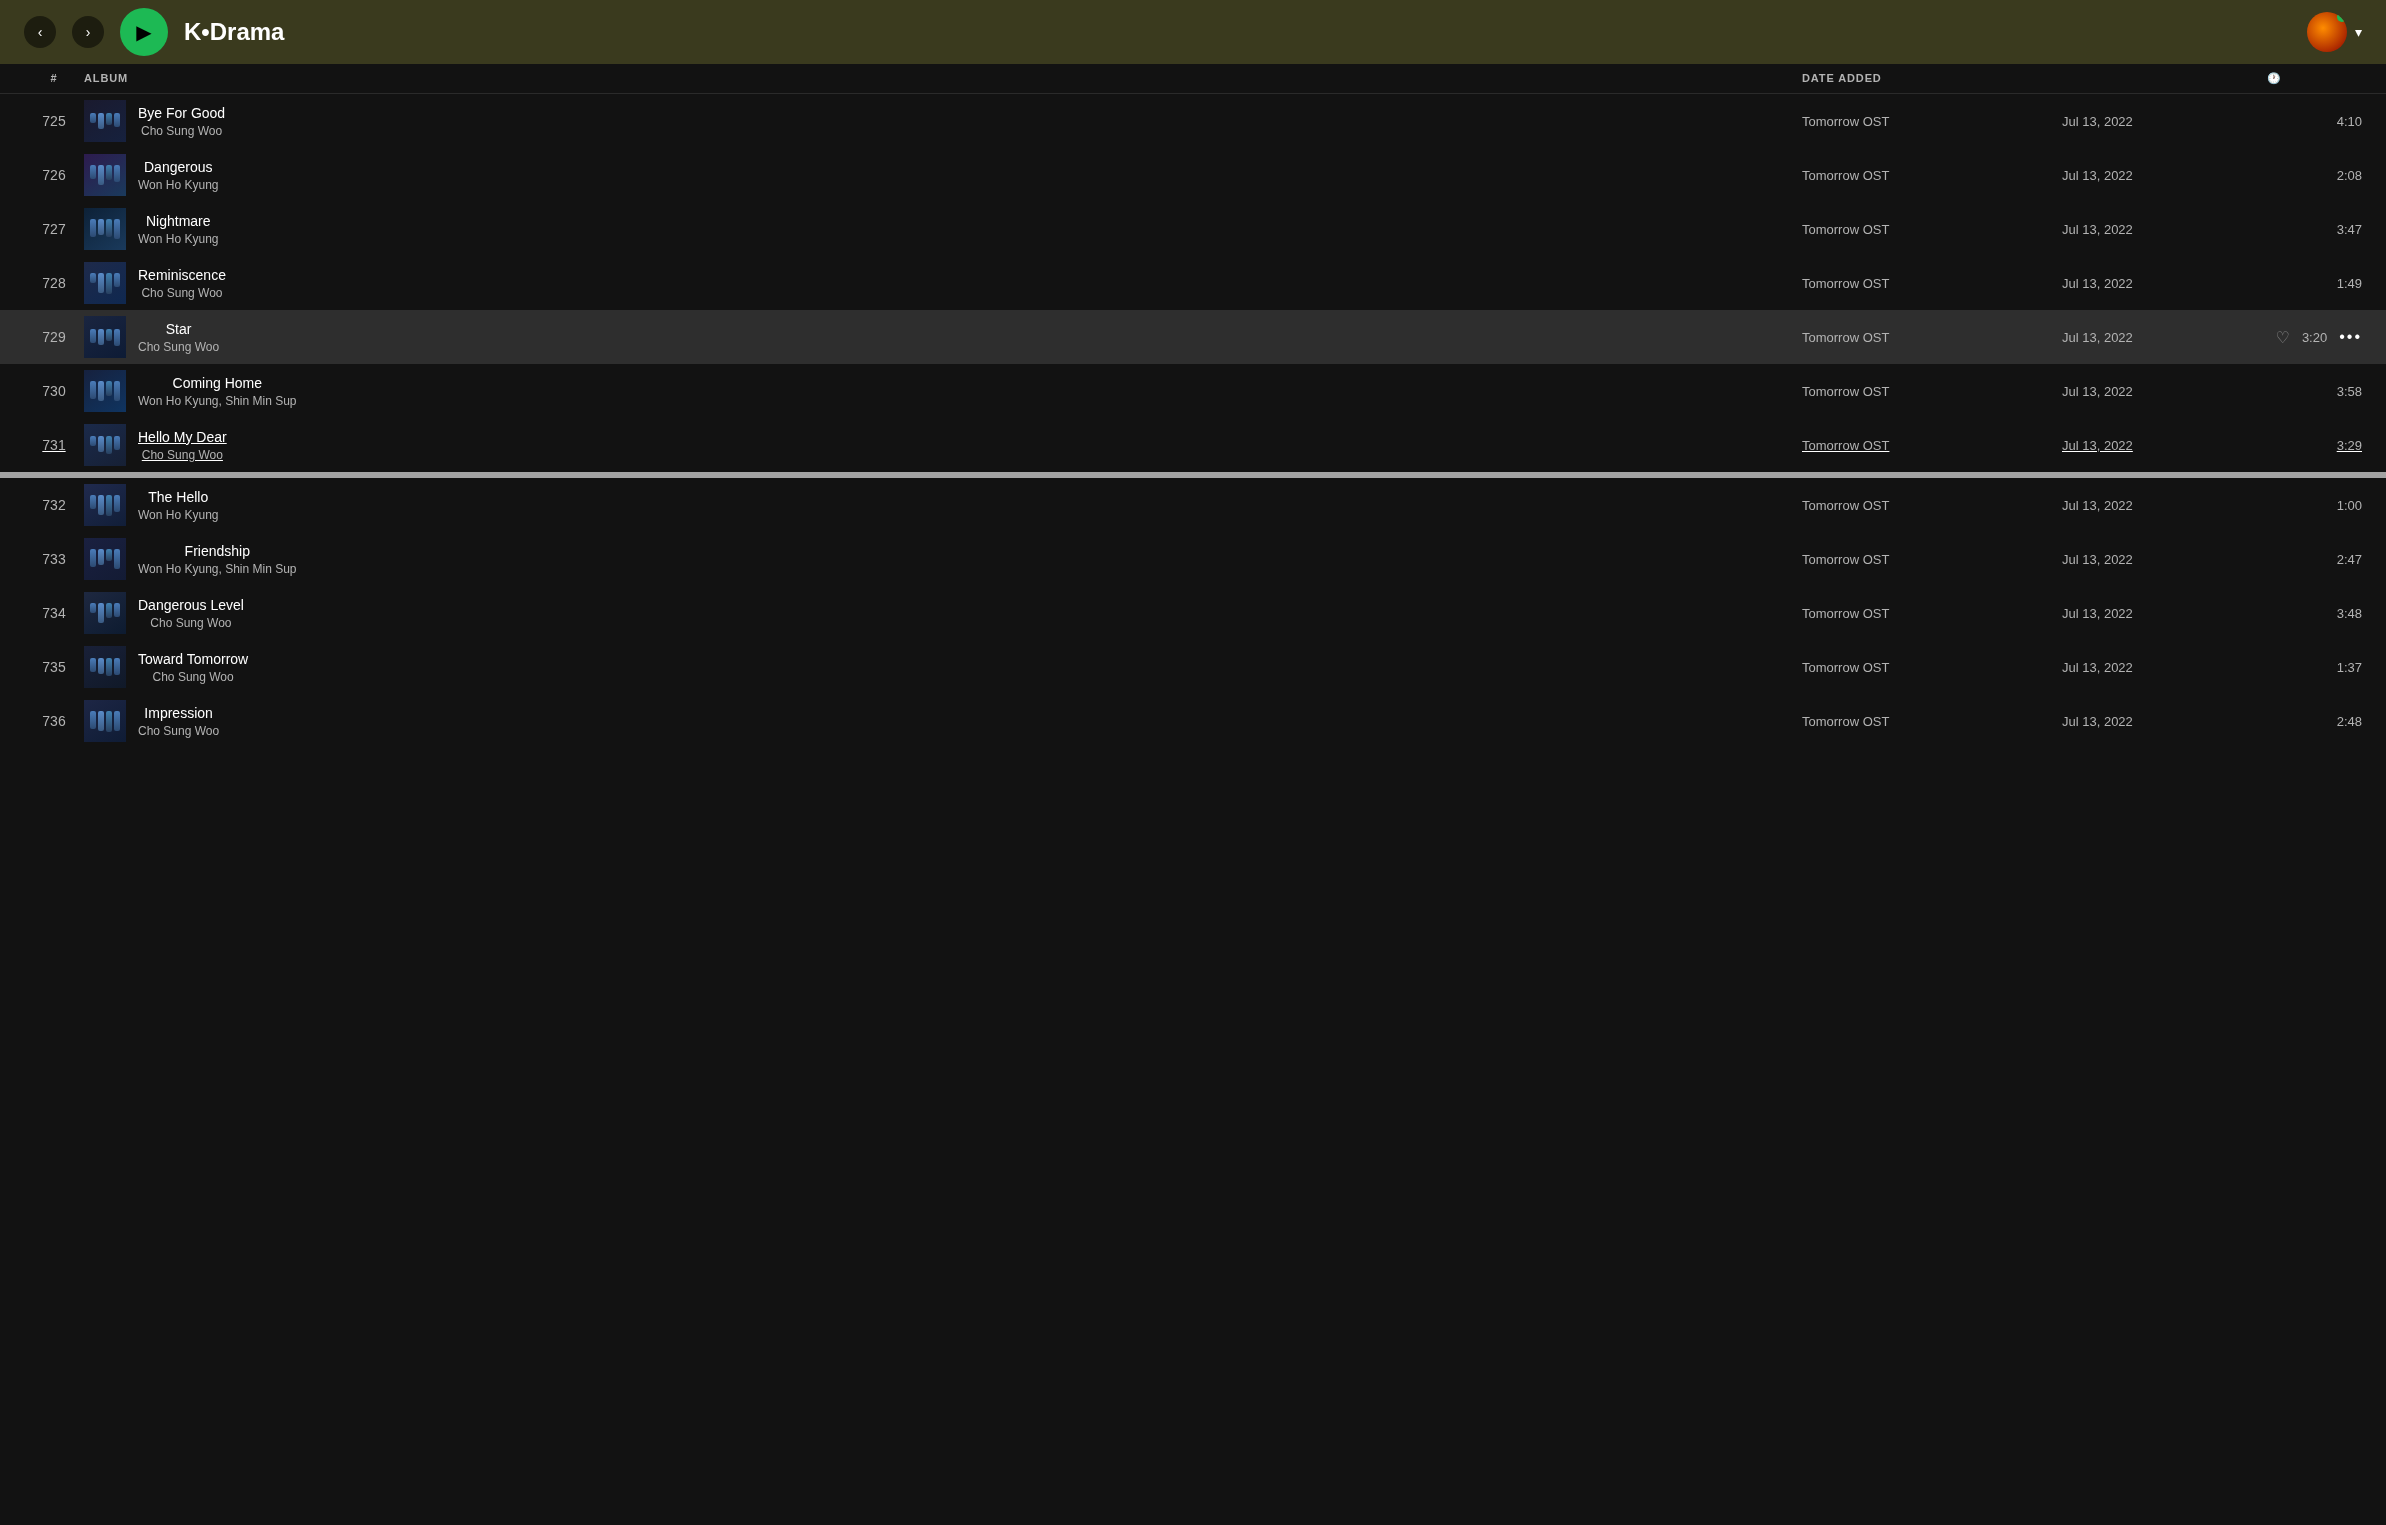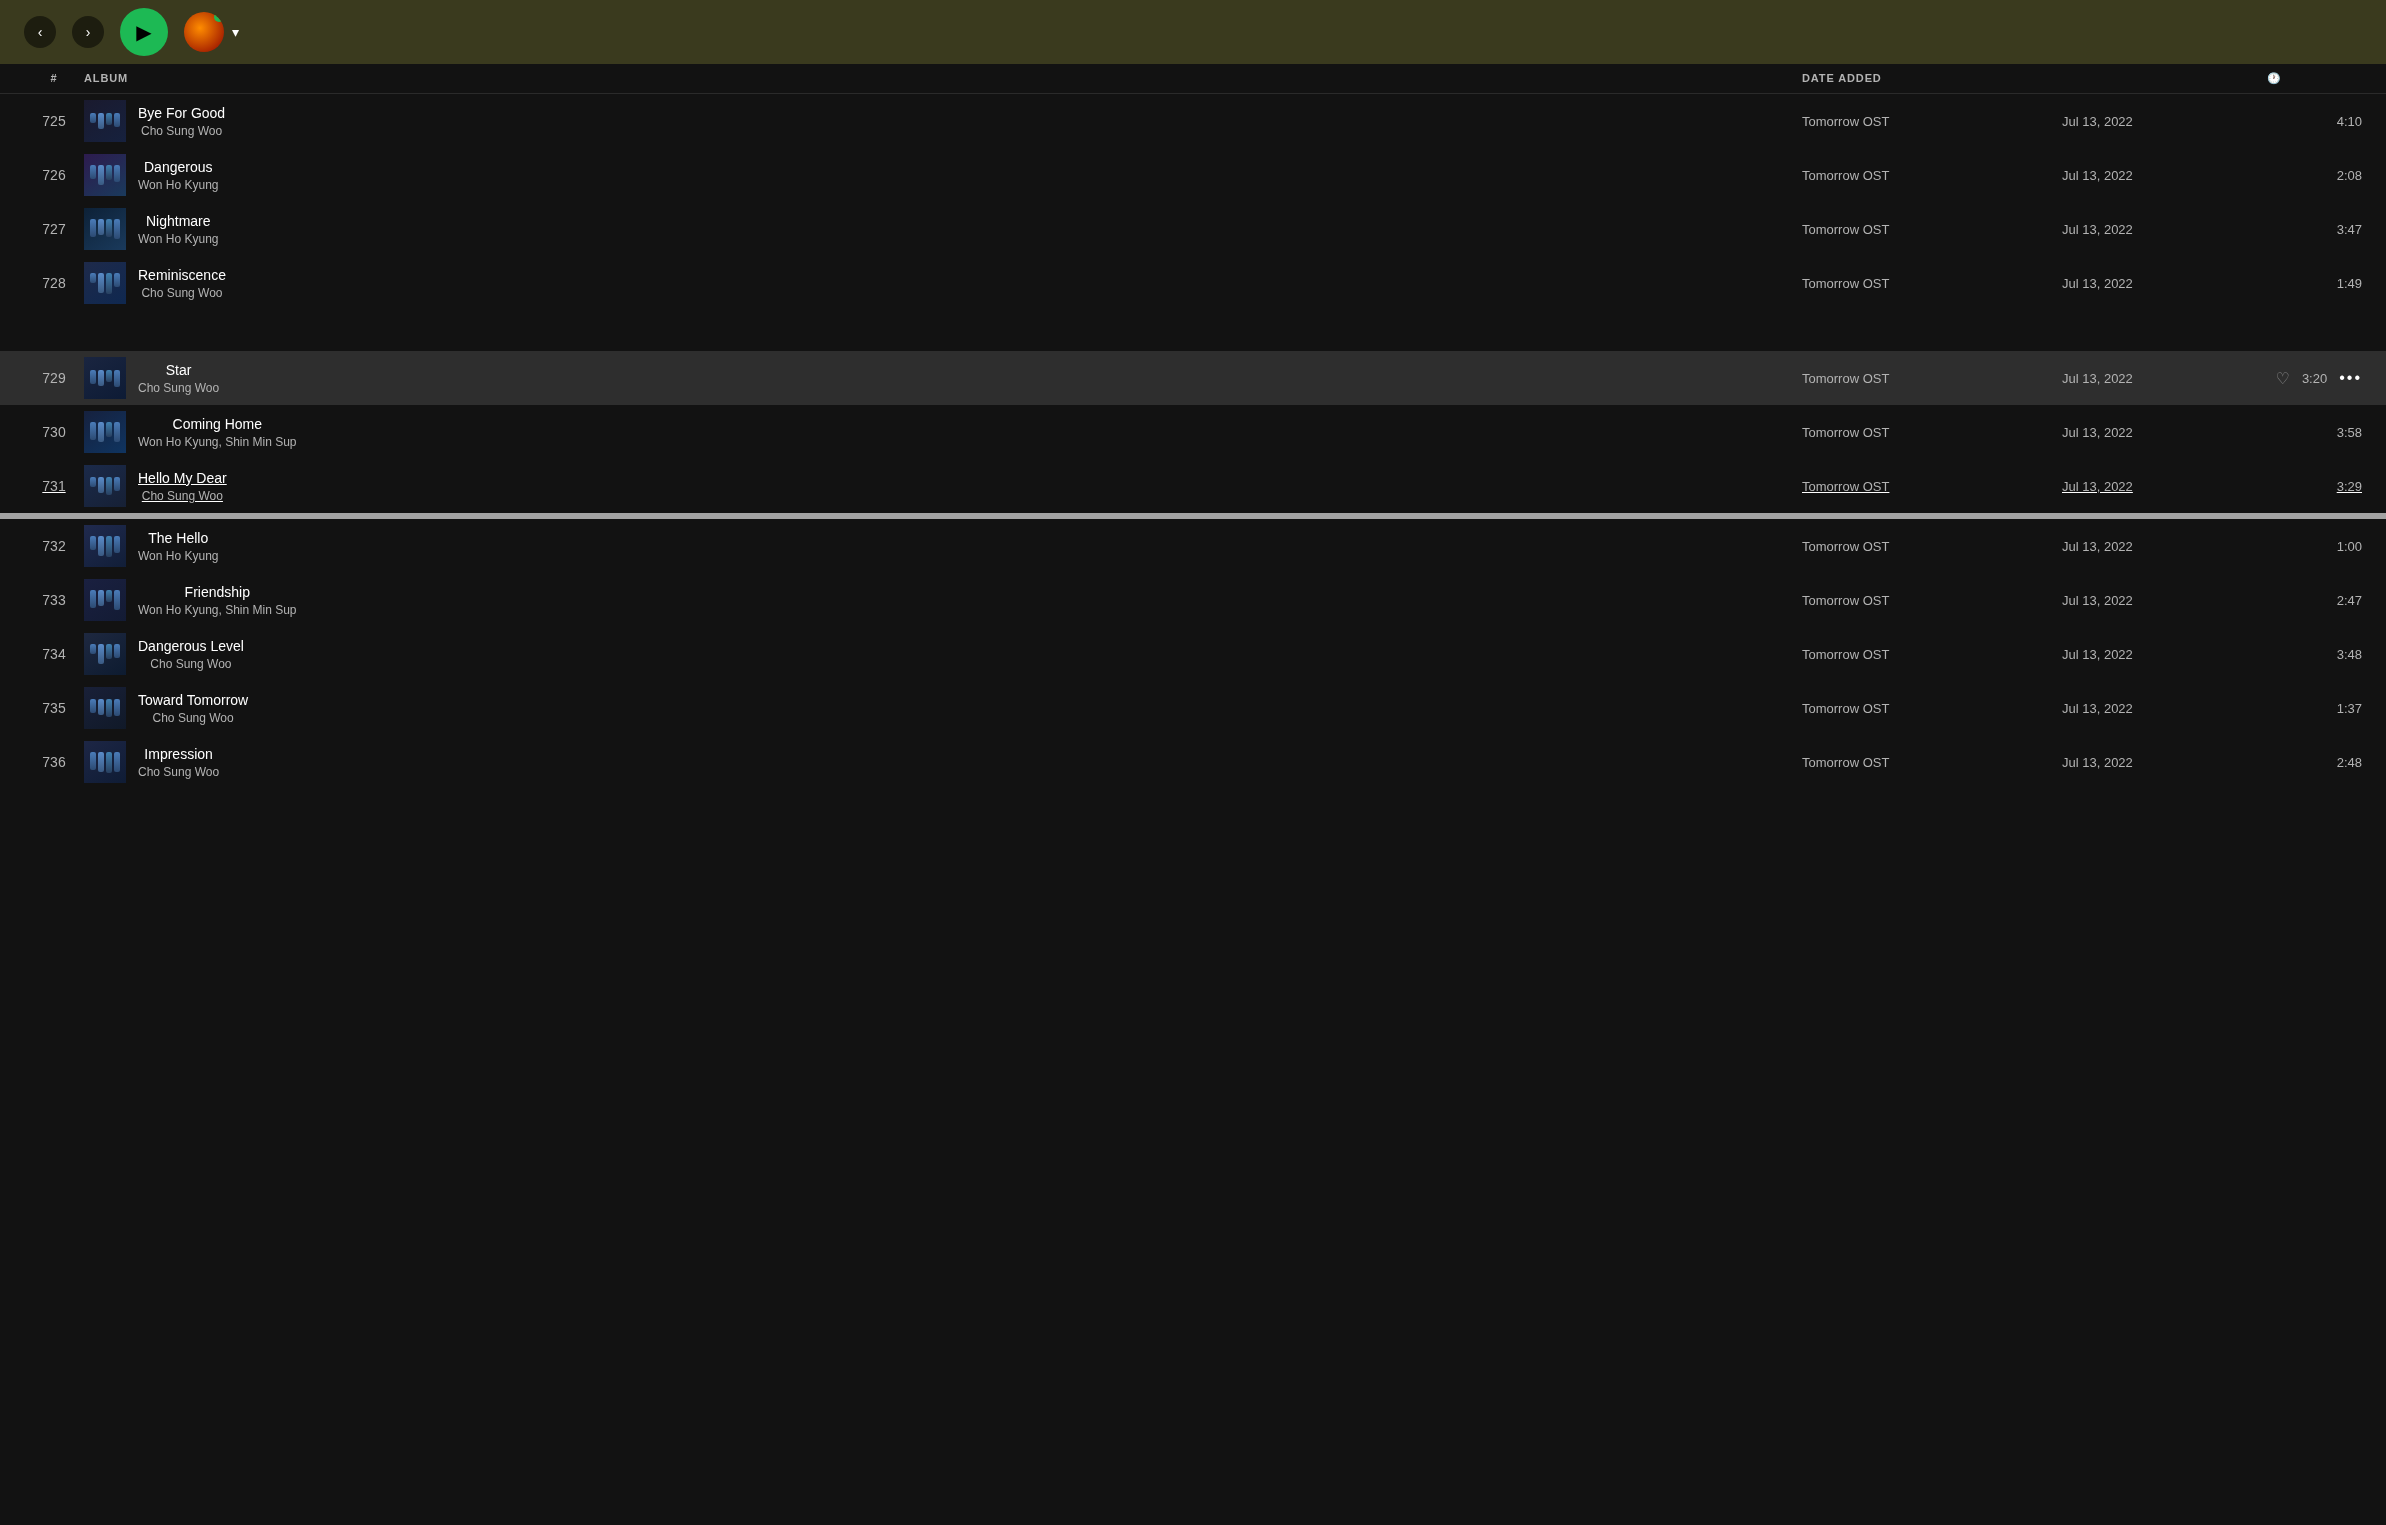--- a/index.html
+++ b/index.html
@@ -94,21 +94,21 @@
     .track-list { background: #121212; }
 
     .track-row {
       display: grid;
       grid-template-columns: 60px 1fr 260px 220px 80px;
       align-items: center;
       padding: 6px 24px;
       cursor: pointer;
       position: relative;
     }
-    .track-row.highlighted { background: rgba(255,255,255,0.12); margin-top: 41px; }
+    .track-row.highlighted { background: rgba(255,255,255,0.12); }
     .track-row.divider-below { border-bottom: 6px solid #a3a3a3; text-decoration: underline; }
 
     .track-num {
       text-align: center;
       color: #b3b3b3;
       font-size: 14px;
     }
     .track-info {
       display: flex;
       align-items: center;
@@ -177,20 +177,21 @@
     ::-webkit-scrollbar-track { background: transparent; }
     ::-webkit-scrollbar-thumb { background: rgba(255,255,255,0.3); border-radius: 4px; }
   </style>
 </head>
 <body>
 
 <nav class="top-nav">
   <button class="nav-btn">‹</button>
   <button class="nav-btn">›</button>
   <button class="play-btn">▶</button>
+  <span class="playlist-title">K•Drama</span>
   <div class="user-area">
     <div class="avatar" style="position:relative;">
       <div class="avatar-inner"></div>
       <div class="blue-dot"></div>
     </div>
     <span class="chevron-down">▾</span>
   </div>
 </nav>
 
 <div class="table-header">

